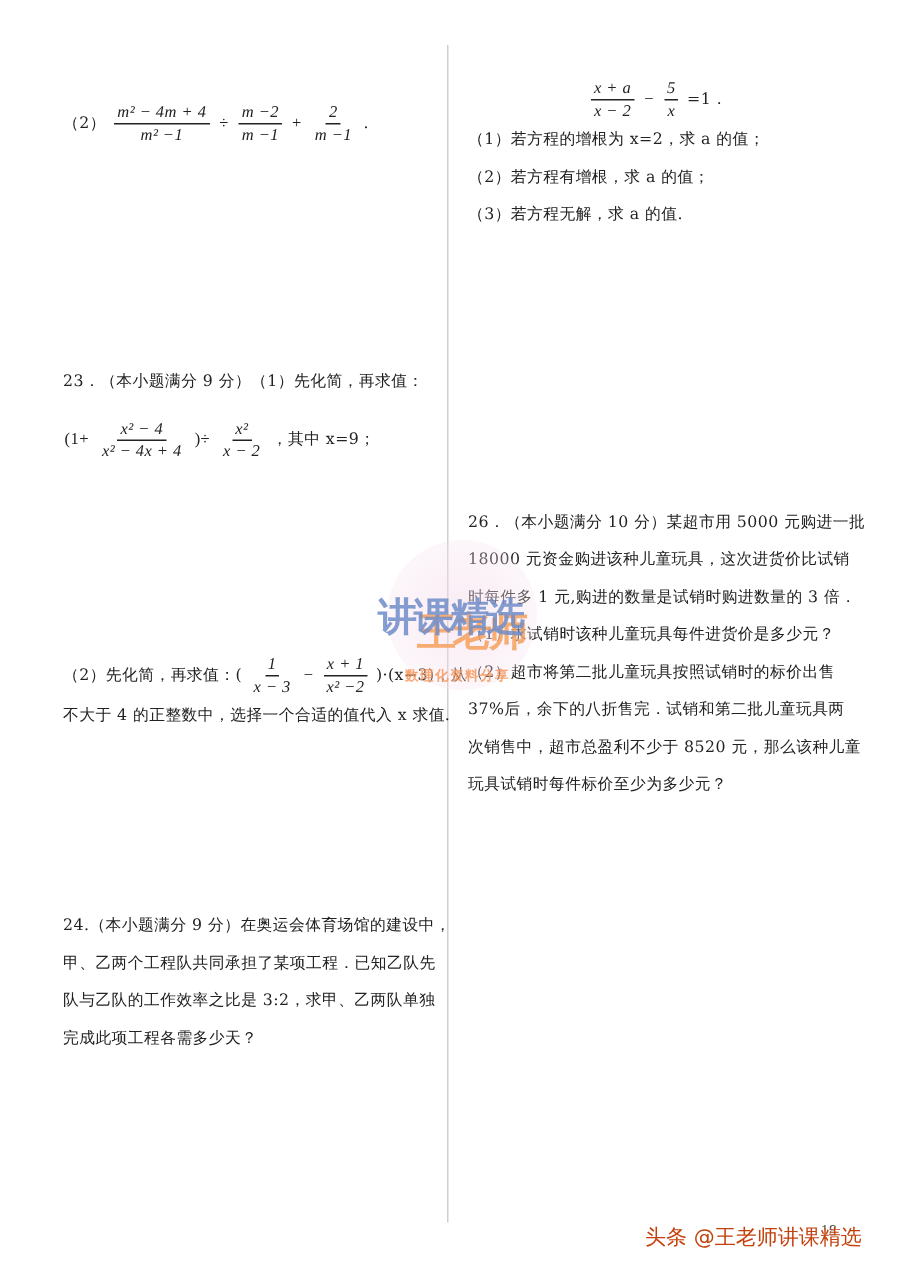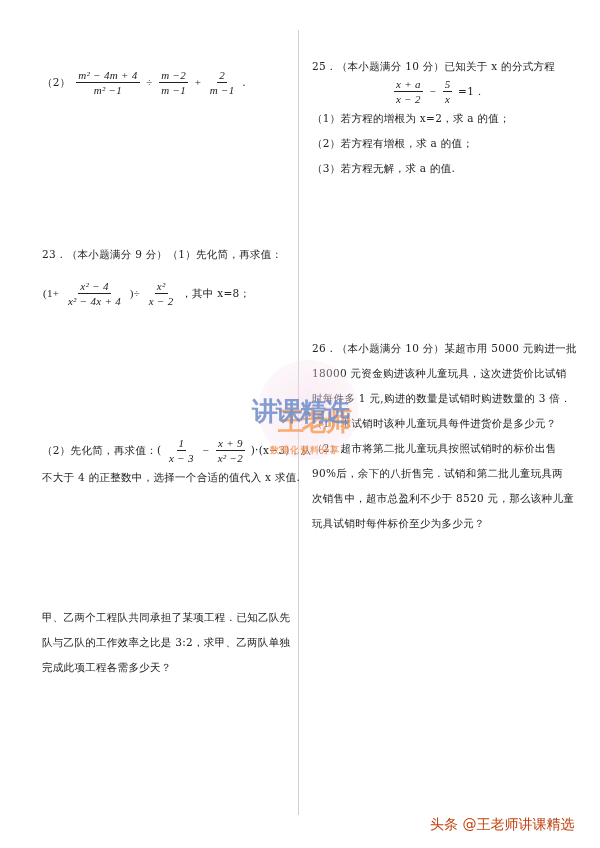--- a/index.html
+++ b/index.html
@@ -59,49 +59,49 @@
       <span class="op">(1+</span>
       <span class="frac">
         <span class="num">x² − 4</span>
         <span class="den">x² − 4x + 4</span>
       </span>
       <span class="op">)÷</span>
       <span class="frac">
         <span class="num">x²</span>
         <span class="den">x − 2</span>
       </span>
-      <span>，其中 x=8；</span>
+      <span>，其中 x=9；</span>
     </div>
   </div>
 
   <div class="col left" style="top:436px;">
     <div class="line">
       <span>（2）先化简，再求值：(</span>
       <span class="frac">
         <span class="num">1</span>
         <span class="den">x − 3</span>
       </span>
       <span class="op">−</span>
       <span class="frac">
-        <span class="num">x + 9</span>
+        <span class="num">x + 1</span>
         <span class="den">x² −2</span>
       </span>
       <span>)·(x−3)，从</span>
     </div>
     <div class="line">不大于 4 的正整数中，选择一个合适的值代入 x 求值.</div>
   </div>
 
   <div class="col left" style="top:605px;">
+    <div class="line">24.（本小题满分 9 分）在奥运会体育场馆的建设中，</div>
     <div class="line">甲、乙两个工程队共同承担了某项工程．已知乙队先</div>
     <div class="line">队与乙队的工作效率之比是 3:2，求甲、乙两队单独</div>
     <div class="line">完成此项工程各需多少天？</div>
   </div>
 
   <div class="col right" style="top:54px;">
-    <div class="line">25．（本小题满分 10 分）已知关于 x 的分式方程</div>
     <div class="line" style="margin-top:-2px;text-align:center;">
       <span class="frac" style="margin-left:0;">
         <span class="num">x + a</span>
         <span class="den">x − 2</span>
       </span>
       <span class="op">−</span>
       <span class="frac">
         <span class="num">5</span>
         <span class="den">x</span>
       </span>
@@ -111,21 +111,21 @@
     <div class="line">（2）若方程有增根，求 a 的值；</div>
     <div class="line">（3）若方程无解，求 a 的值.</div>
   </div>
 
   <div class="col right" style="top:336px;">
     <div class="line">26．（本小题满分 10 分）某超市用 5000 元购进一批</div>
     <div class="line">18000 元资金购进该种儿童玩具，这次进货价比试销</div>
     <div class="line">时每件多 1 元,购进的数量是试销时购进数量的 3 倍．</div>
     <div class="line">（1）求试销时该种儿童玩具每件进货价是多少元？</div>
     <div class="line">（2）超市将第二批儿童玩具按照试销时的标价出售</div>
-    <div class="line">90%后，余下的八折售完．试销和第二批儿童玩具两</div>
+    <div class="line">37%后，余下的八折售完．试销和第二批儿童玩具两</div>
     <div class="line">次销售中，超市总盈利不少于 8520 元，那么该种儿童</div>
     <div class="line">玩具试销时每件标价至少为多少元？</div>
   </div>
 
   <div class="watermark">
     <div class="wm-circle"></div>
     <div class="wm-t1">王老师</div>
     <div class="wm-t2">讲课精选</div>
     <div class="wm-t3">数理化资料分享</div>
   </div>

